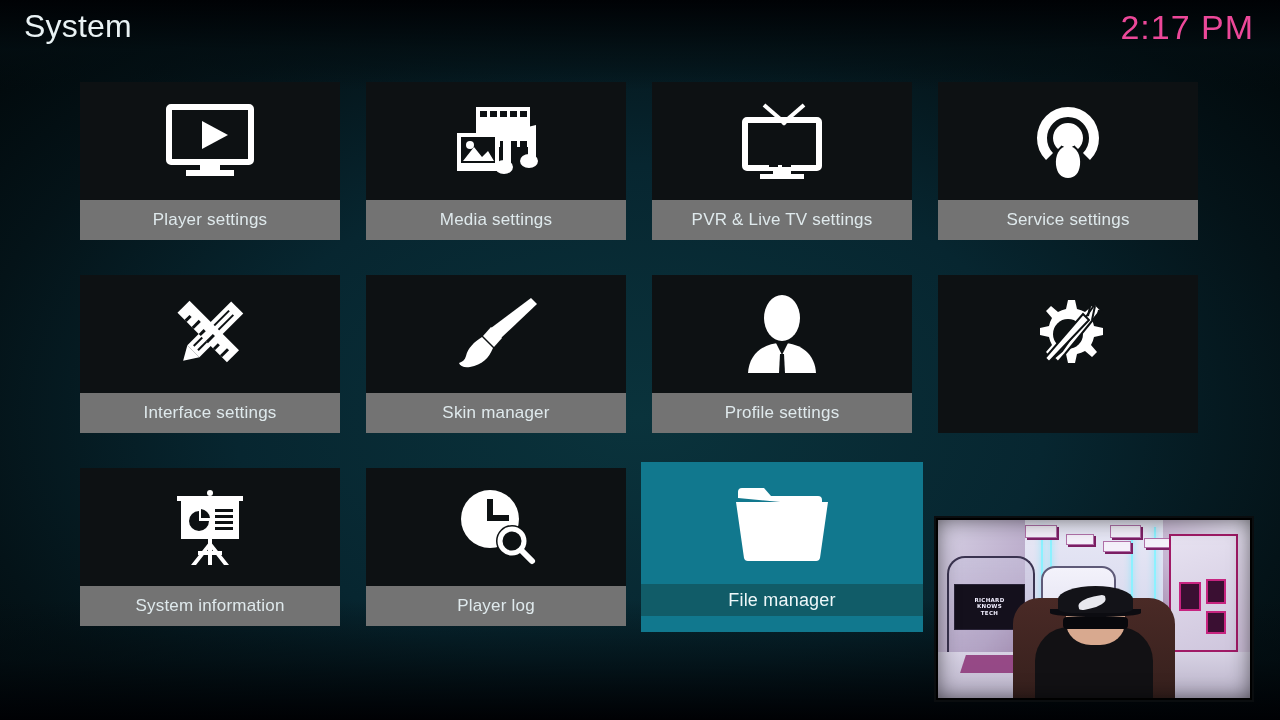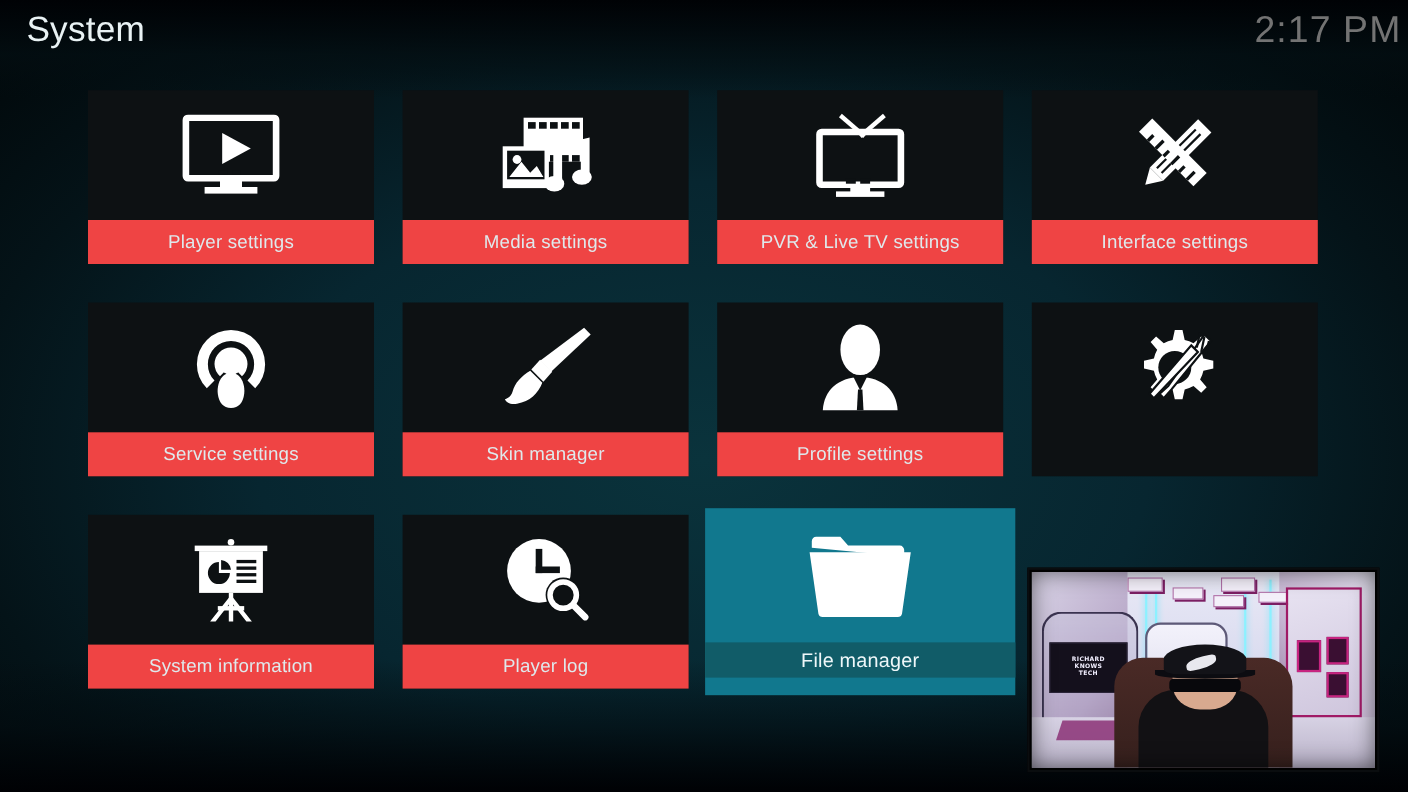--- a/index.html
+++ b/index.html
@@ -29,22 +29,22 @@
   #header {
     position:absolute; top:0; left:0; right:0; height:60px;
   }
   #page-title {
     position:absolute; left:24px; top:8px;
     font-size:32px; font-weight:300; color:#e9f2f4;
     letter-spacing:0.2px;
     text-align:center;
   }
   #clock {
-    position:absolute; right:6px; top:8px;
-    font-size:34px; font-weight:300; color:#737373;
+    position:absolute; right:26px; top:8px;
+    font-size:34px; font-weight:300; color:#ec4899;
     letter-spacing:1px;
   }
 
   
   #grid {
     position:absolute; left:80px; top:82px;
     width:1120px;
     display:grid;
     grid-template-columns:repeat(4, 260px);
     grid-template-rows:repeat(3, 158px);
@@ -61,21 +61,21 @@
   }
   .tile .icon-wrap {
     height:118px; width:100%;
     display:flex; align-items:center; justify-content:center;
   }
   .tile .icon-wrap svg { display:block; }
   .tile .label {
     width:100%; height:40px;
     display:flex; align-items:center; justify-content:center;
     font-size:17px; color:#dfe9ec; font-weight:400;
-    background:#ef4444;
+    background:#737373;
     letter-spacing:0.2px;
   }
   .tile.selected {
     width:282px; height:170px;
     margin-left:-11px; margin-top:-6px;
     background:#11788e;
     box-shadow:0 0 0 0 rgba(0,0,0,0);
     z-index:5;
   }
   .tile.selected .icon-wrap { height:122px; }
@@ -261,20 +261,33 @@
         <rect x="46" y="60" width="9" height="5" fill="#0d1113"></rect>
         <rect x="37" y="66" width="18" height="7" fill="#fff"></rect>
         <rect x="24" y="72" width="44" height="5" fill="#fff"></rect>
       </svg>
     </div>
     <div class="label">PVR &amp; Live TV settings</div>
   </div>
 
   <div class="tile">
     <div class="icon-wrap">
+      <svg width="80" height="80" viewBox="0 0 80 80">
+        <path d="M40 6 a31 31 0 0 0 -31 31 a31 31 0 0 0 9 22 l7 -7 a21 21 0 0 1 -6 -15 a21 21 0 0 1 21 -21 a21 21 0 0 1 21 21 a21 21 0 0 1 -6 15 l7 7 a31 31 0 0 0 9 -22 a31 31 0 0 0 -31 -31 z" fill="#fff"></path>
+        <path d="M40 22 a15 15 0 0 0 -15 15 a15 15 0 0 0 5 11 l6 -6 a7 7 0 0 1 -2 -5 a7 7 0 0 1 6 -7 l0 -8 z" fill="#fff"></path>
+        <path d="M40 22 a15 15 0 0 1 15 15 a15 15 0 0 1 -5 11 l-6 -6 a7 7 0 0 0 2 -5 a7 7 0 0 0 -6 -7 l0 -8 z" fill="#fff"></path>
+        <circle cx="40" cy="38" r="9" fill="#fff"></circle>
+        <path d="M40 45 c-9 0 -13 10 -12 19 c1 8 5 13 12 13 c7 0 11 -5 12 -13 c1 -9 -3 -19 -12 -19 z" fill="#fff"></path>
+      </svg>
+    </div>
+    <div class="label">Service settings</div>
+  </div>
+
+  <div class="tile">
+    <div class="icon-wrap">
       <svg width="84" height="84" viewBox="0 0 84 84">
         <g transform="rotate(45 42 42)">
           <rect x="34" y="4" width="17" height="62" fill="#fff"></rect>
           <path d="M34 66 L42 80 L51 66 Z" fill="#fff"></path>
           <rect x="38" y="12" width="2" height="50" fill="#0d1113"></rect>
           <rect x="44" y="12" width="2" height="50" fill="#0d1113"></rect>
         </g>
         <g transform="rotate(-45 42 42)">
           <rect x="34" y="4" width="17" height="70" fill="#fff"></rect>
           <rect x="34" y="14" width="7" height="3" fill="#0d1113"></rect>
@@ -284,33 +297,20 @@
           <rect x="34" y="54" width="7" height="3" fill="#0d1113"></rect>
           <rect x="34" y="64" width="10" height="3" fill="#0d1113"></rect>
         </g>
       </svg>
     </div>
     <div class="label">Interface settings</div>
   </div>
 
   <div class="tile">
     <div class="icon-wrap">
-      <svg width="80" height="80" viewBox="0 0 80 80">
-        <path d="M40 6 a31 31 0 0 0 -31 31 a31 31 0 0 0 9 22 l7 -7 a21 21 0 0 1 -6 -15 a21 21 0 0 1 21 -21 a21 21 0 0 1 21 21 a21 21 0 0 1 -6 15 l7 7 a31 31 0 0 0 9 -22 a31 31 0 0 0 -31 -31 z" fill="#fff"></path>
-        <path d="M40 22 a15 15 0 0 0 -15 15 a15 15 0 0 0 5 11 l6 -6 a7 7 0 0 1 -2 -5 a7 7 0 0 1 6 -7 l0 -8 z" fill="#fff"></path>
-        <path d="M40 22 a15 15 0 0 1 15 15 a15 15 0 0 1 -5 11 l-6 -6 a7 7 0 0 0 2 -5 a7 7 0 0 0 -6 -7 l0 -8 z" fill="#fff"></path>
-        <circle cx="40" cy="38" r="9" fill="#fff"></circle>
-        <path d="M40 45 c-9 0 -13 10 -12 19 c1 8 5 13 12 13 c7 0 11 -5 12 -13 c1 -9 -3 -19 -12 -19 z" fill="#fff"></path>
-      </svg>
-    </div>
-    <div class="label">Service settings</div>
-  </div>
-
-  <div class="tile">
-    <div class="icon-wrap">
       <svg width="86" height="80" viewBox="0 0 86 80">
         <path d="M78 4 L84 10 L48 44 L38 34 Z" fill="#fff"></path>
         <path d="M38 33 L49 44 L41 53 L30 42 Z" fill="#fff"></path>
         <path d="M29 43 L40 54 c-4 10 -11 17 -23 19 c-6 1 -10 -1 -11 -4 c3 -1 6 -3 7 -7 c2 -8 8 -14 16 -19 z" fill="#fff"></path>
       </svg>
     </div>
     <div class="label">Skin manager</div>
   </div>
 
   <div class="tile">

